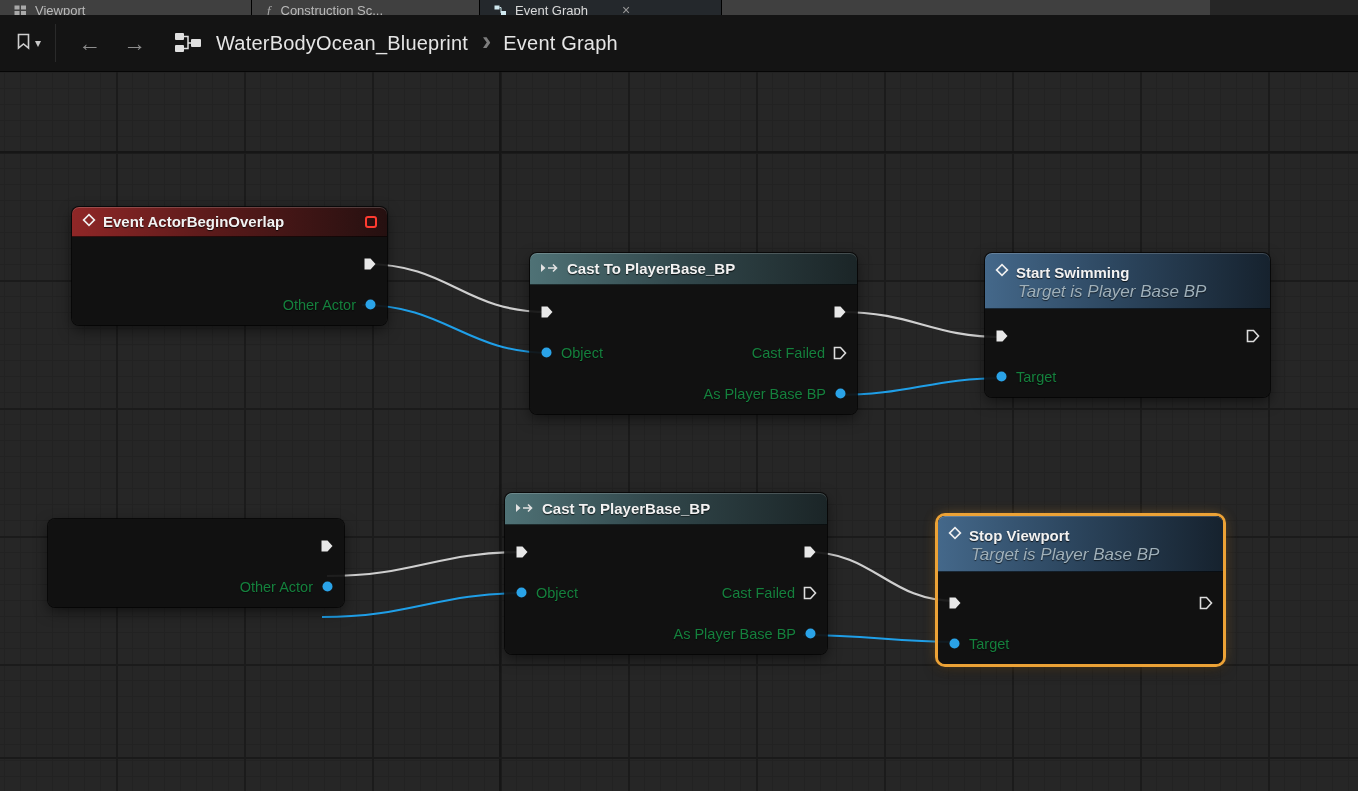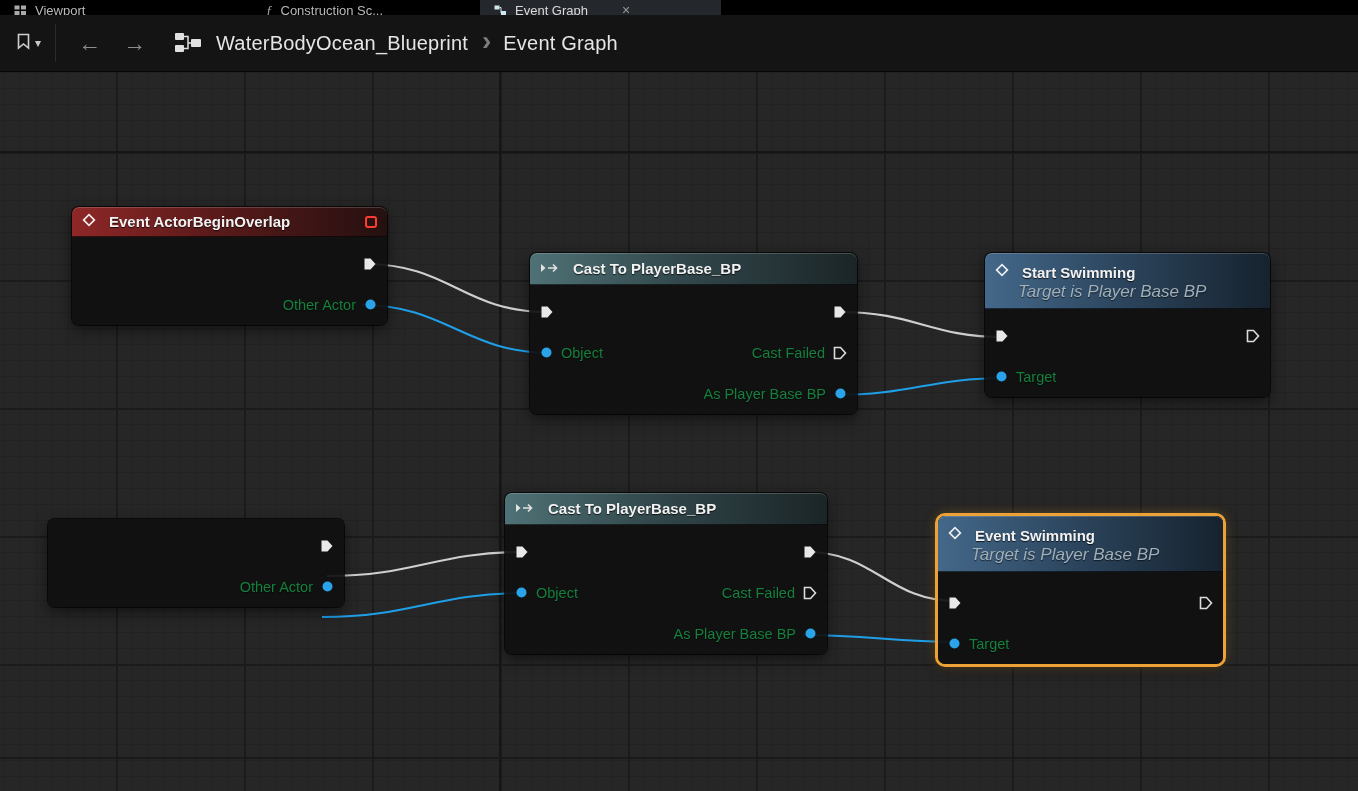--- a/index.html
+++ b/index.html
@@ -1,22 +1,22 @@
 <!DOCTYPE html>
 <html><head>
 <meta charset="utf-8">
 <style>
   * { margin:0; padding:0; box-sizing:border-box; }
   html,body { width:1358px; height:791px; overflow:hidden; background:#262626;
               font-family:"Liberation Sans","DejaVu Sans",sans-serif; }
   #app { position:relative; width:1358px; height:791px; }
 
   
-  .tabbar { position:absolute; left:0; top:0; width:1358px; height:15px;
-            background:#000000; display:flex; overflow:hidden; }
+  .tabbar { position:absolute; left:0; top:0; width:1210px; height:15px;
+            background:#404040; display:flex; overflow:hidden; }
   .tab { height:26px; display:flex; align-items:center; gap:8px;
          padding:0 14px; margin-top:-6px; padding-top:6px;
          border-right:1px solid #000; color:#b9b9b9; font-size:13px; }
   .tab.active { background:#24282c; color:#d9d9d9; }
   .tab-icon { display:inline-flex; align-items:center; }
   .tab-close { margin-left:26px; color:#9a9a9a; font-size:14px; }
 
   
   .toolbar { position:absolute; left:0; top:15px; width:1358px; height:57px;
              background:#141414; border-bottom:1px solid #060606;
@@ -48,21 +48,21 @@
 
   .wires { position:absolute; left:0; top:0; width:1358px; height:719px; }
 
   
   .node { position:absolute; border-radius:7px;
           background:rgba(16,16,16,0.93);
           box-shadow:0 5px 14px rgba(0,0,0,.5), 0 0 0 1px rgba(0,0,0,.7);
           color:#e6e6e6; }
   .node.selected { box-shadow:0 0 0 3px #eca236, 0 0 14px rgba(236,162,54,.45),
                    0 5px 14px rgba(0,0,0,.5); }
-  .node-header { display:flex; align-items:center; gap:13px; height:30px;
+  .node-header { display:flex; align-items:center; gap:7px; height:30px;
                  padding:0 10px; border-radius:7px 7px 0 0;
                  border-bottom:1px solid rgba(0,0,0,.6);
                  box-shadow:inset 0 1px 0 rgba(255,255,255,.18); }
   .node-header.two-line { height:56px; flex-wrap:wrap; align-content:center;
                           row-gap:1px; padding-top:4px; }
   .hdr-event { background:linear-gradient(90deg,#8f2727 0%,#5a1a1a 45%,#251010 100%); }
   .hdr-cast  { background:linear-gradient(90deg,#4f7276 0%,#32484c 45%,#1b2527 100%);text-align:right; }
   .hdr-func  { background:linear-gradient(90deg,#44688a 0%,#2d4760 45%,#16222e 100%); }
   .node-title { font-size:15px; font-weight:bold; color:#f2f2f2;
                 text-shadow:0 1px 1px rgba(0,0,0,.75); white-space:nowrap; }
@@ -353,21 +353,21 @@
       </div>
     </div>
 
     <div class="node selected" style="left:938px;top:444px;width:285px;">
       <div class="node-header hdr-func two-line">
         <span>
           <svg width="14" height="14">
               <rect x="3.2" y="3.2" width="7.6" height="7.6" transform="rotate(45 7 7)" fill="none" stroke="#f0f0f0" stroke-width="1.7"></rect>
             </svg>
         </span>
-        <span class="node-title">Event Swimming</span>
+        <span class="node-title">Stop Viewport</span>
         <span class="node-subtitle">Target is Player Base BP</span>
       </div>
       <div class="node-body pad-lg">
         <div class="pin-row">
           <span class="pin">
             <svg width="14" height="14">
                 <path d="M1.5 1.5 H7.5 L12.5 7 L7.5 12.5 H1.5 Z" fill="#e8e8e8"></path>
               </svg>
           </span>
           <span class="pin">

